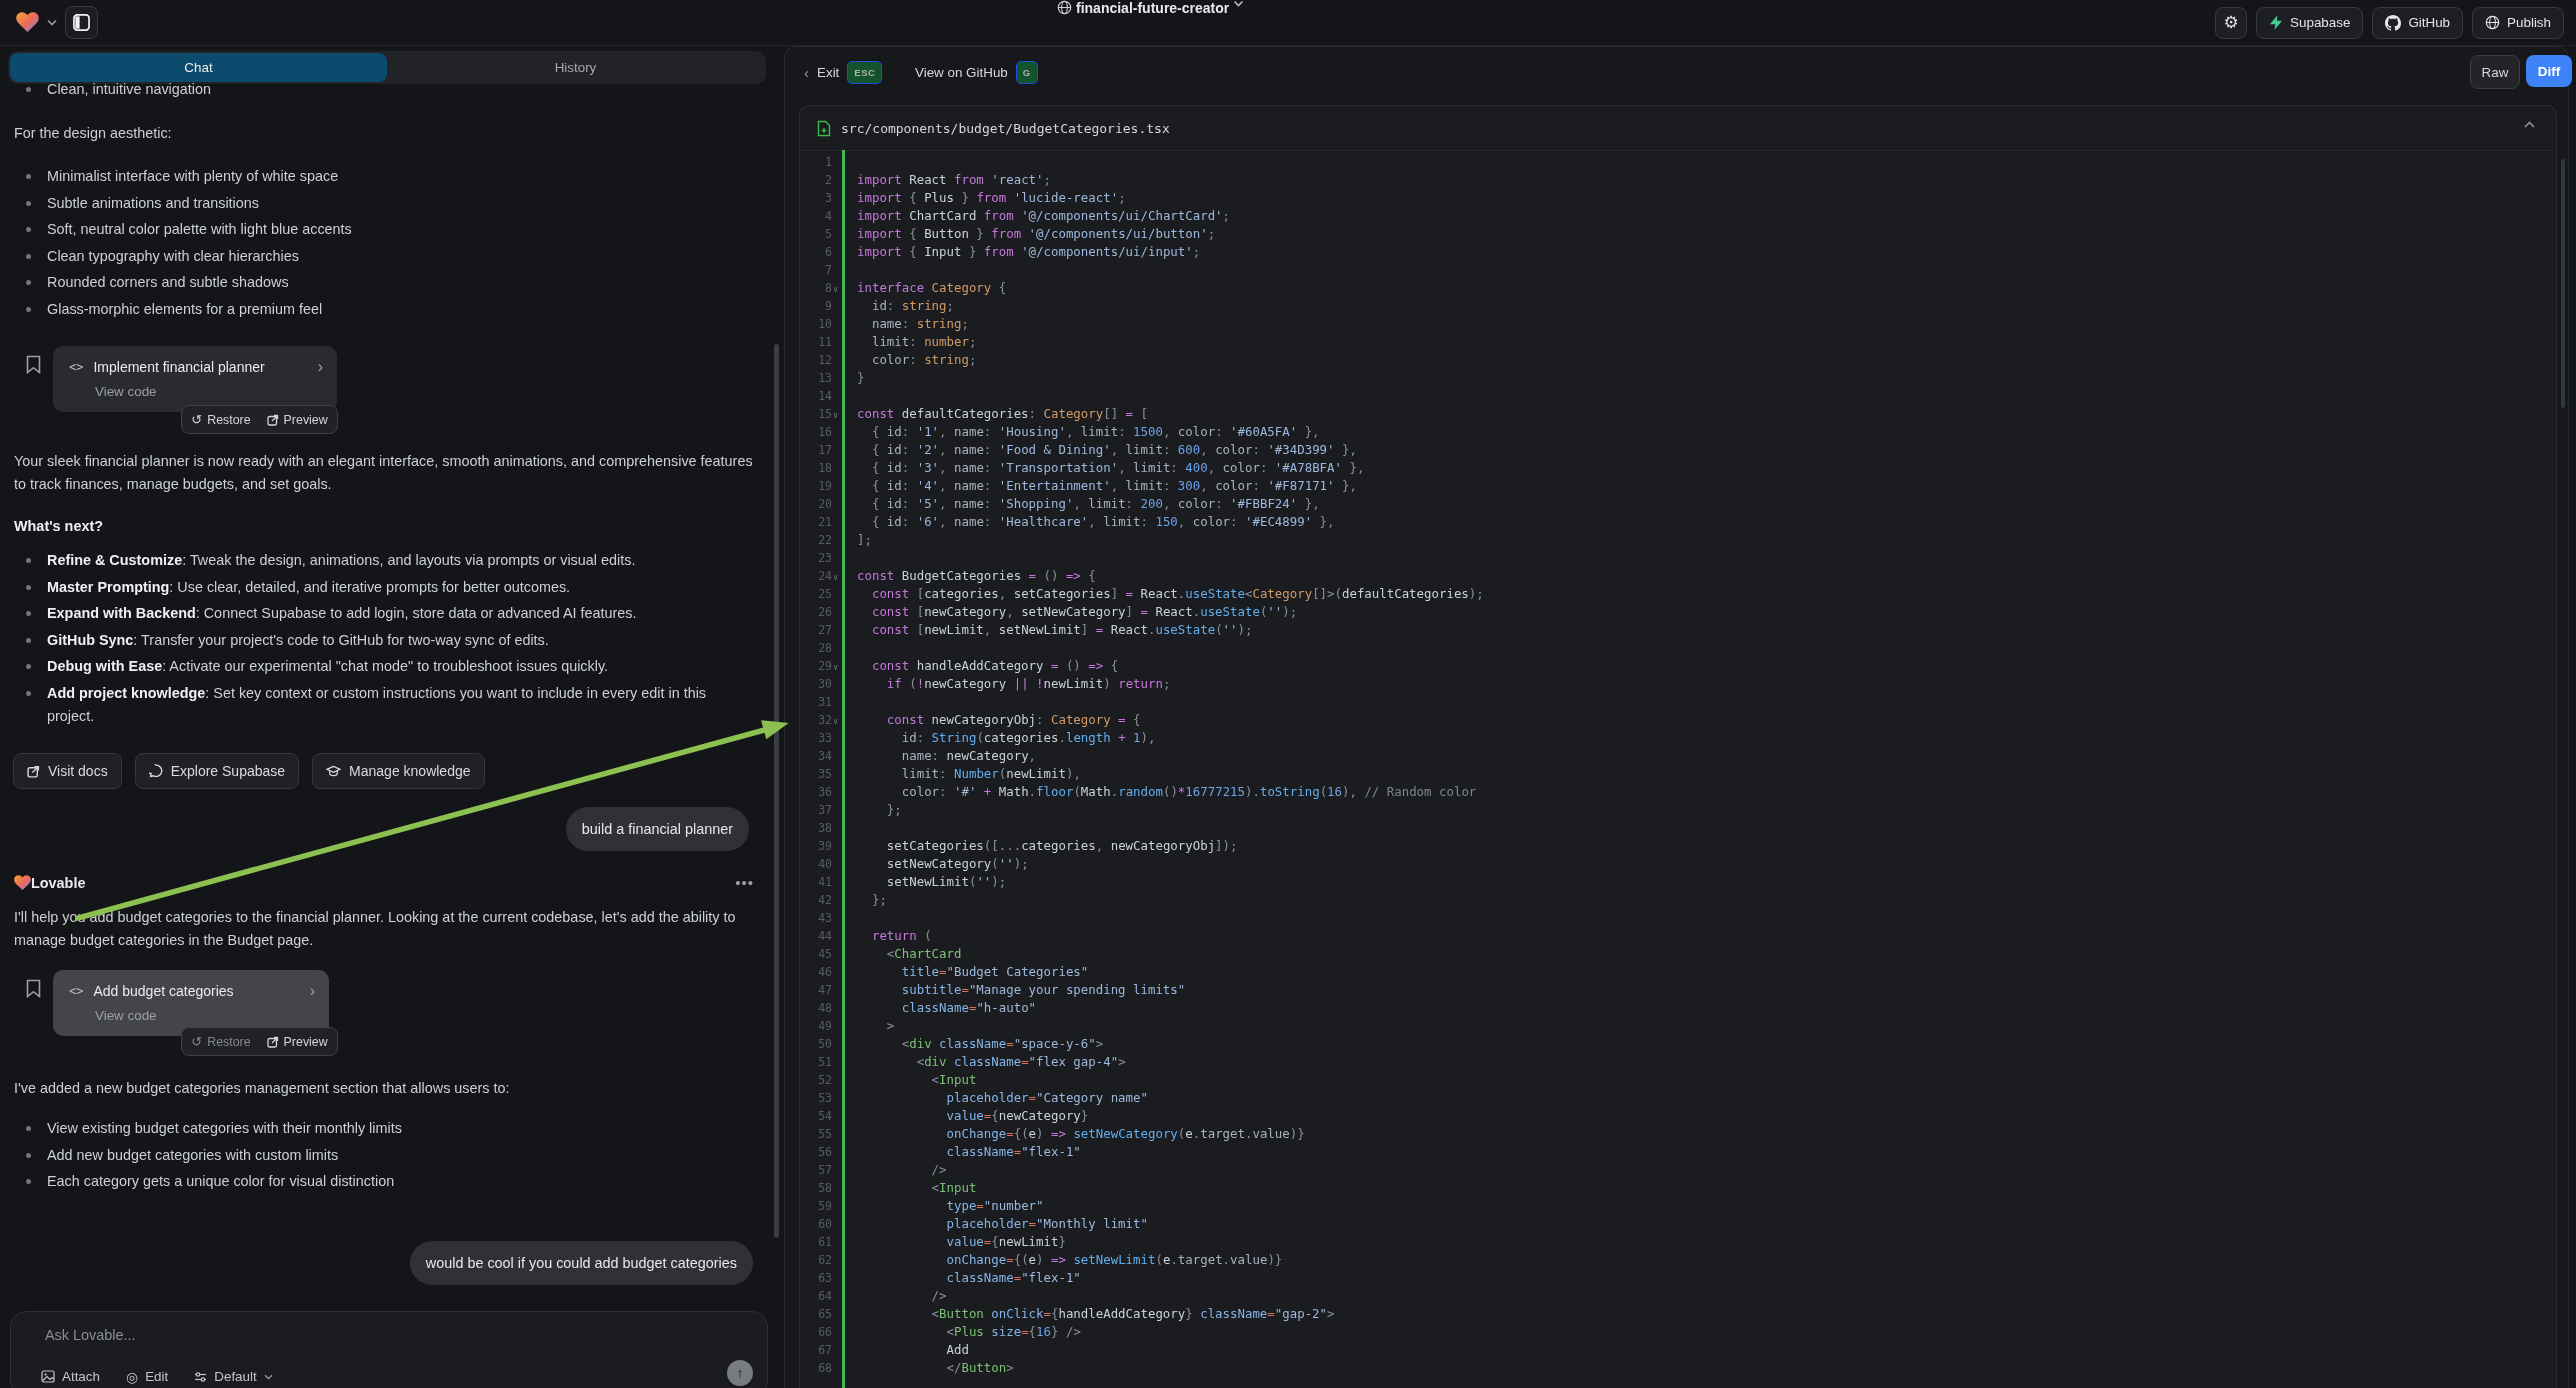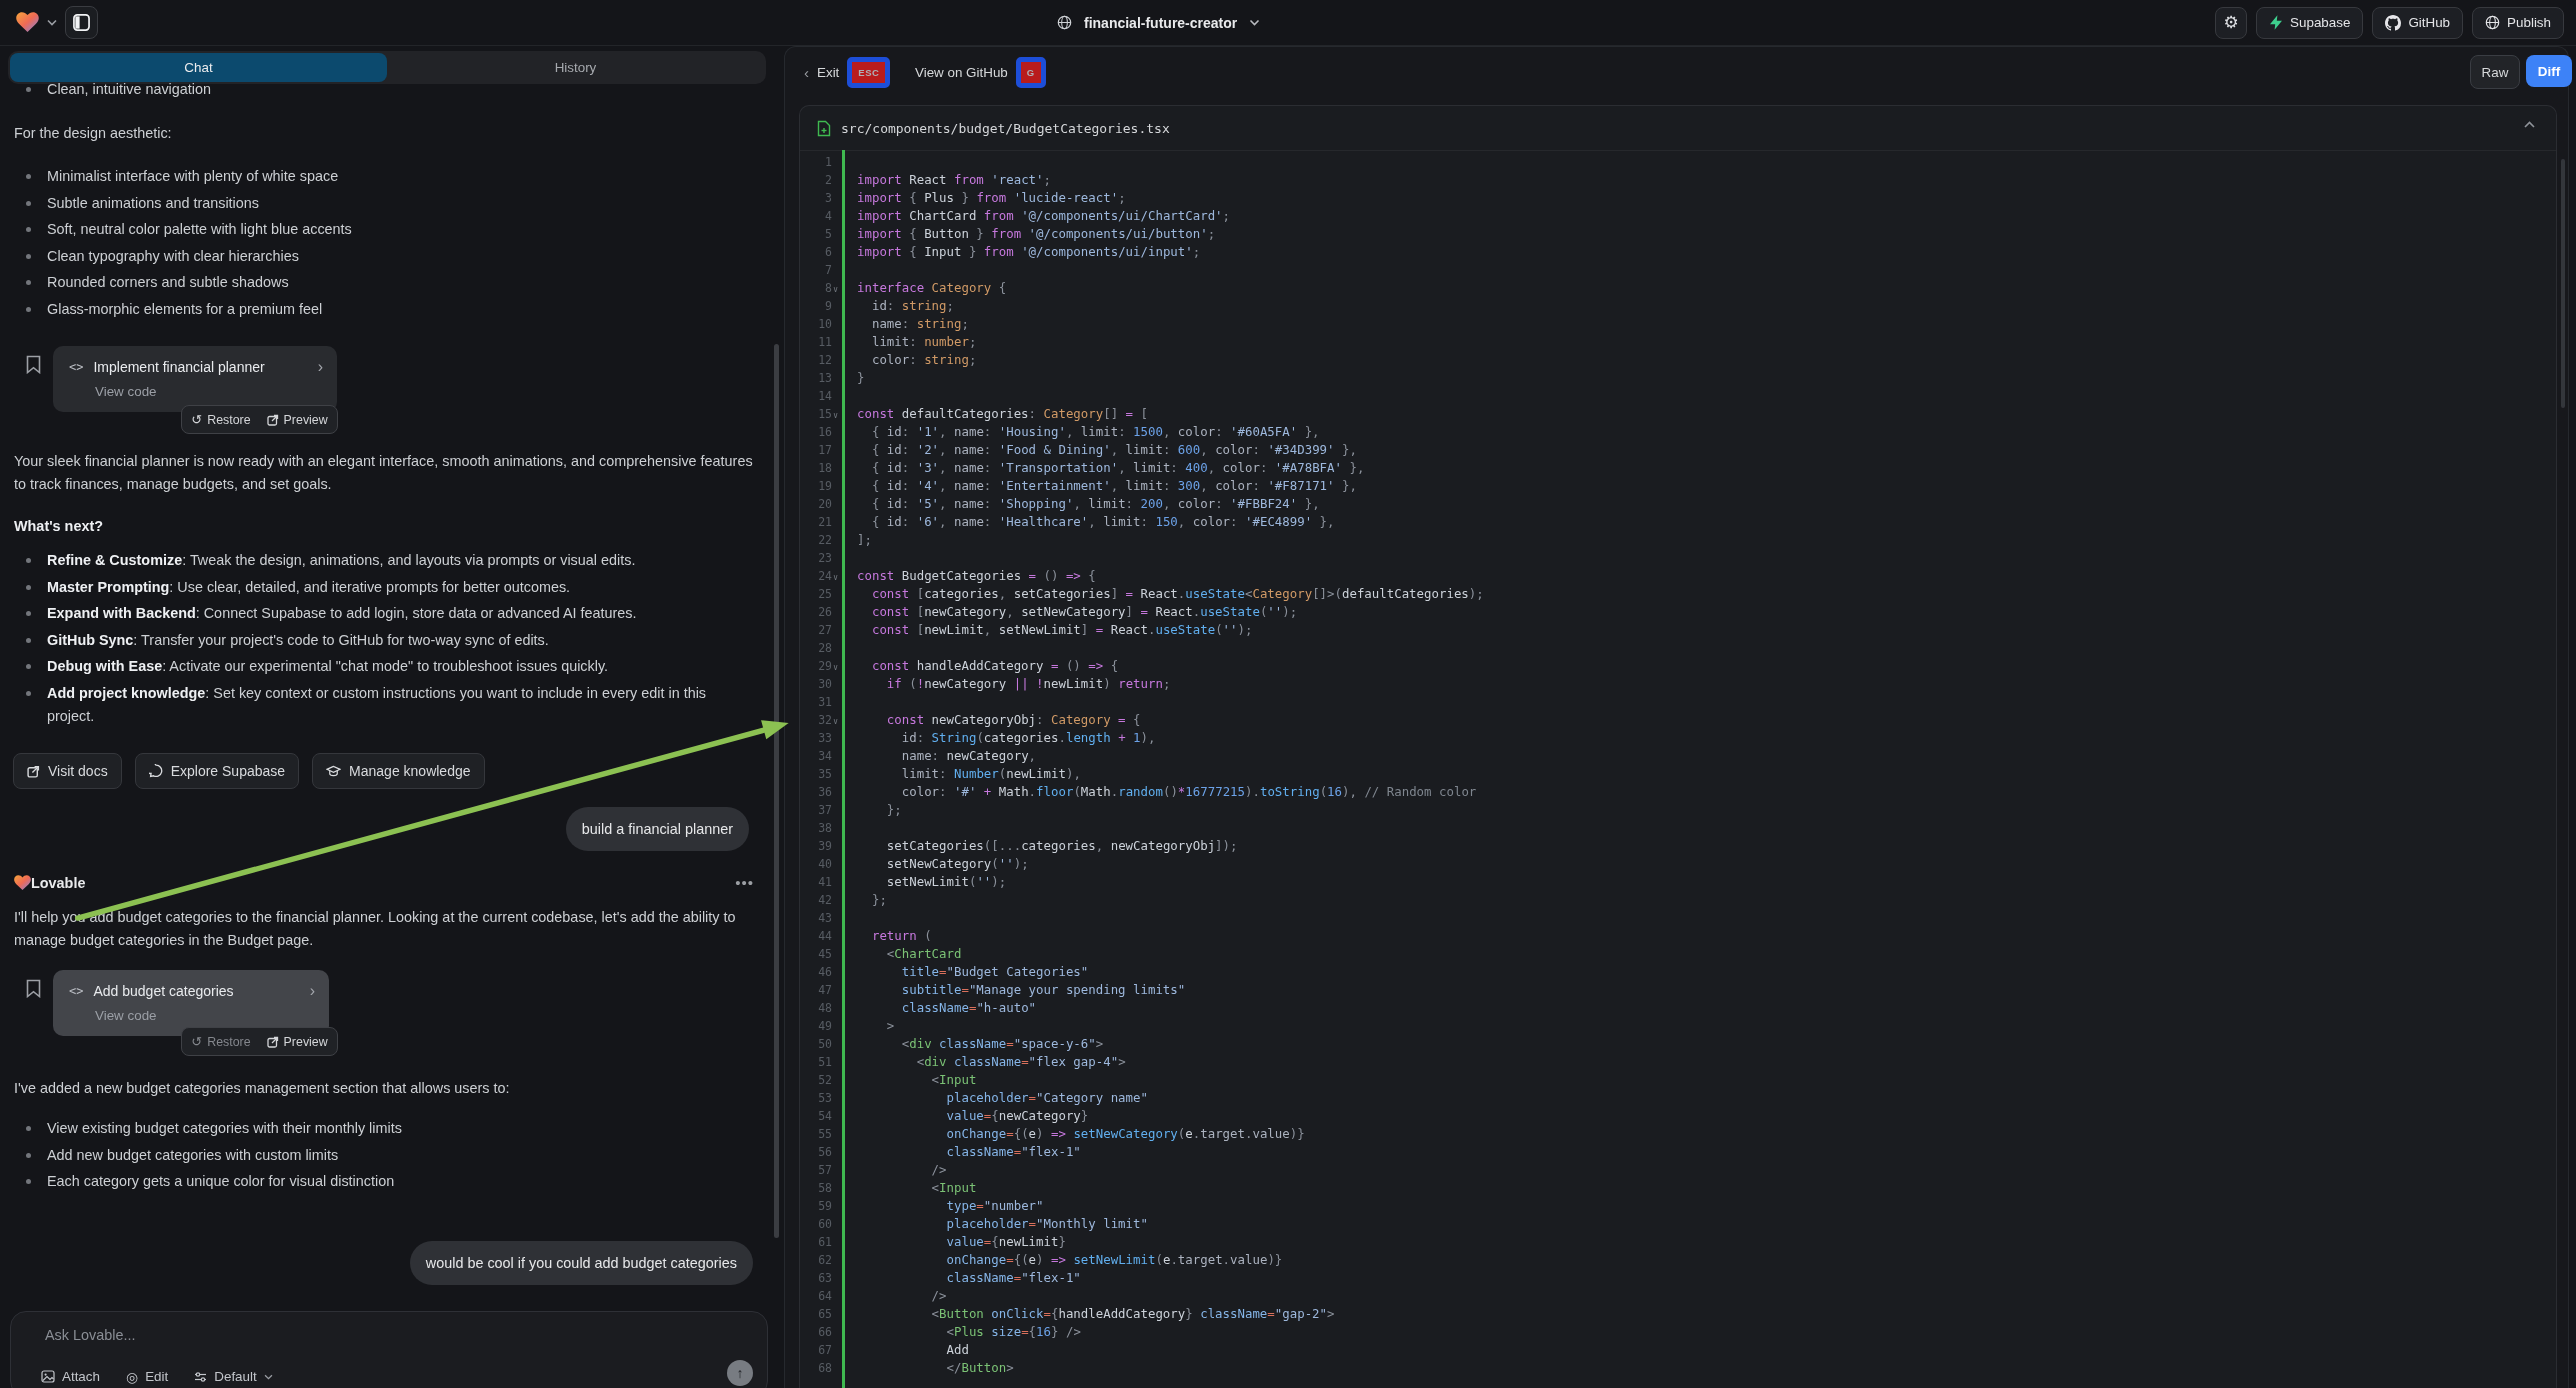--- a/index.html
+++ b/index.html
@@ -3,21 +3,21 @@
 <meta charset="utf-8">
 <style>
   html,body{margin:0;padding:0;background:#0e0f11;}
   #screen{position:relative;width:2576px;height:1388px;overflow:hidden;background:#141519;
           font-family:"Liberation Sans",sans-serif;color:#cdd0d4;}
   
   #topbar{position:absolute;left:0;top:0;width:2576px;height:45px;background:#141519;border-bottom:1px solid #232529;}
   .tb-left{position:absolute;left:16px;top:0;height:45px;display:flex;align-items:center;gap:8px;}
   .icon-btn{width:31px;height:31px;border:1px solid #3a3c41;border-radius:8px;background:#1b1d21;
             display:flex;align-items:center;justify-content:center;cursor:pointer;}
-  .tb-center{position:absolute;left:1057px;top:0;height:45px;display:flex;align-items:center;gap:12px;}
+  .tb-center{position:absolute;left:1057px;top:0;height:45px;display:flex;align-items:flex-start;gap:4px;}
   .proj-name{font-size:14px;font-weight:600;color:#e9eaec;}
   .tb-right{position:absolute;right:12px;top:0;height:45px;display:flex;align-items:center;gap:9px;}
   .tb-btn{height:30px;padding:0 12px;display:flex;align-items:center;gap:7px;background:#1d1f24;
           border:1px solid #37393e;border-radius:8px;font-size:13.4px;color:#e4e5e8;cursor:pointer;}
   .gear-btn{width:30px;height:30px;padding:0;justify-content:center;}
   .gear-glyph{font-size:17px;color:#dcdee2;line-height:1;}
   
   #chat{position:absolute;left:0;top:45px;width:784px;height:1343px;}
   #tabbar{position:absolute;left:8px;top:6px;width:758px;height:33px;background:#222327;border-radius:10px;
           display:flex;padding:2px;box-sizing:border-box;}
@@ -59,22 +59,22 @@
   .comp-row{position:absolute;left:30px;bottom:12px;display:flex;align-items:center;gap:26px;font-size:13.4px;color:#c3c6cb;}
   .comp-item{display:flex;align-items:center;gap:7px;cursor:pointer;}
   .send-btn{position:absolute;right:14px;bottom:10px;width:26px;height:26px;border-radius:50%;background:#787c82;
             display:flex;align-items:center;justify-content:center;color:#1e2024;font-size:14px;font-weight:700;cursor:pointer;}
   .edit-glyph{font-size:14px;line-height:1;}
   #chat-scroll{position:absolute;left:774px;top:299px;width:5px;height:894px;background:#3b3d42;border-radius:3px;}
   
   #rightpanel{position:absolute;left:784px;top:46px;width:1785px;height:1342px;box-sizing:border-box;
               background:#17181c;border:1px solid #26292e;border-bottom:none;border-radius:12px 12px 0 0;}
   .ch-item{position:absolute;top:14px;height:22px;display:flex;align-items:center;gap:8px;font-size:13.4px;color:#d6d8da;cursor:pointer;}
-  .kbd{display:inline-flex;align-items:center;justify-content:center;height:21px;padding:0 6px;background:#b91c1c;
-       border:5px solid #1d4ed8;border-radius:5px;font-size:9.5px;font-weight:700;color:#aeb1b6;letter-spacing:0.5px;}
+  .kbd{display:inline-flex;align-items:center;justify-content:center;height:21px;padding:0 6px;background:#14532d;
+       border:1px solid #1d4ed8;border-radius:5px;font-size:9.5px;font-weight:700;color:#aeb1b6;letter-spacing:0.5px;}
   .hdr-btn{position:absolute;top:8px;height:32px;display:flex;align-items:center;justify-content:center;
            border-radius:8px;font-size:13.4px;cursor:pointer;}
   #raw-btn{left:1685px;width:48px;background:#222428;border:1px solid #3a3d43;color:#d6d8da;}
   #diff-btn{left:1741px;width:46px;background:#3d82f7;color:#ffffff;font-weight:600;}
   #code-card{position:absolute;left:14px;top:58px;width:1758px;bottom:0;box-sizing:border-box;
              background:#1a1c20;border:1px solid #2b2d32;border-bottom:none;border-radius:10px 10px 0 0;}
   #filebar{position:absolute;left:0;top:0;right:0;height:44px;border-bottom:1px solid #26282c;
            display:flex;align-items:center;gap:10px;padding-left:17px;}
   #filepath{font-family:"DejaVu Sans Mono",monospace;font-size:13px;color:#d5d7da;}
   #collapse{position:absolute;right:20px;top:14px;cursor:pointer;}

